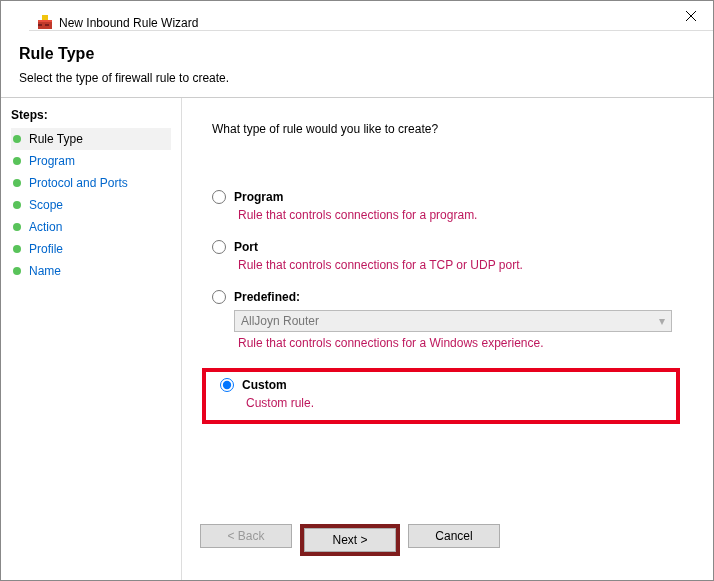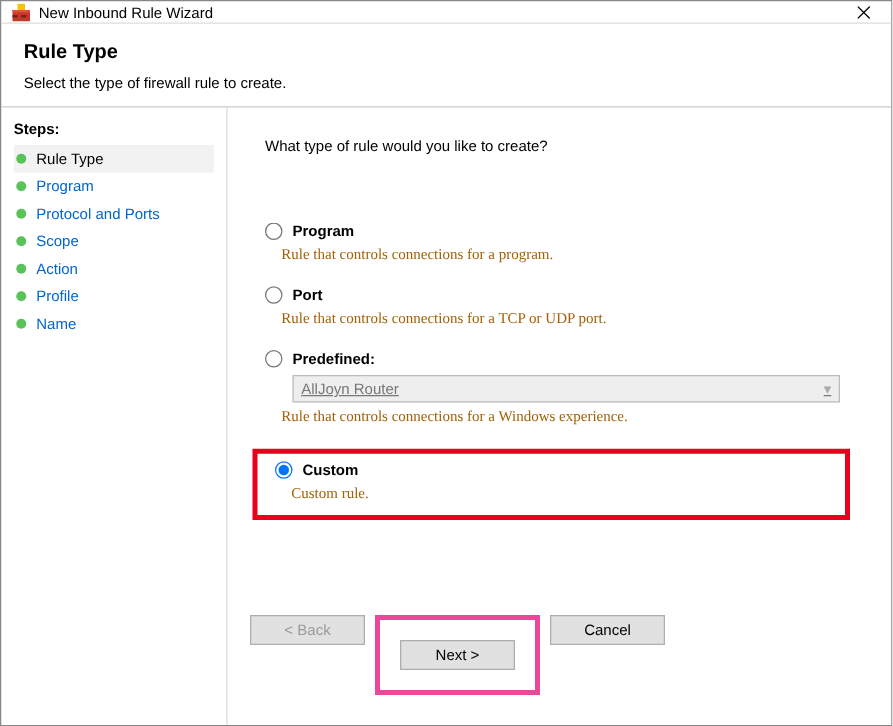--- a/index.html
+++ b/index.html
@@ -1,47 +1,47 @@
 <!DOCTYPE html>
 <html><head>
 <meta charset="utf-8">
 <style>
 * { box-sizing: border-box; margin: 0; padding: 0; font-family: "Segoe UI", Tahoma, sans-serif; font-size: 12px; }
 body { background: #fff; }
 .window { width: 714px; height: 581px; border: 1px solid #888; display: flex; flex-direction: column; background: #fff; }
-.titlebar { height: 18px; display: flex; align-items: center; padding: 0 0 0 8px; border-bottom: 1px solid #ddd; }
+.titlebar { height: 30px; display: flex; align-items: flex-end; padding: 0 0 0 8px; border-bottom: 1px solid #ddd; margin-left: 28px; }
 .titlebar .ticon { width: 16px; height: 16px; margin-right: 6px; }
 .titlebar .ttext { flex: 1; }
 .closebtn { width: 45px; height: 29px; display: flex; align-items: center; justify-content: center; }
 .header { padding: 14px 18px 12px 18px; }
 .header h1 { font-size: 16px; font-weight: bold; color: #000; margin-bottom: 8px; }
 .header .sub { color: #000; }
 .hr { height: 1px; background: #ccc; margin: 0; }
 .body { flex: 1; display: flex; }
 .sidebar { width: 180px; padding: 10px 10px; }
 .sidebar .shead { font-weight: bold; margin-bottom: 6px; }
 .step { display: flex; align-items: center; padding: 4px 2px; color: #0066cc; cursor: default; }
 .step.current { background: #f2f2f2; color: #000; }
 .bullet { width: 8px; height: 8px; border-radius: 50%; background: #59c35a; margin-right: 8px; flex: 0 0 auto; }
 .main { flex: 1; border-left: 1px solid #ddd; padding: 18px 18px 10px 18px; display: flex; flex-direction: column; gap: 32px; }
 .prompt { margin: 6px 12px 22px 12px; }
 .options { margin-left: 4px; }
 .opt { margin-bottom: 18px; padding-left: 8px; }
 .opt .row { display: flex; align-items: center; }
 .opt .lbl { font-weight: bold; margin-left: 2px; }
-.opt .desc { margin-left: 13px; margin-top: 4px; color: #a16207; font-family: Liberation Serif, serif; }
+.opt .desc { margin-left: 26px; margin-top: 4px; color: #be185d; }
 .opt input[type=radio] { width: 14px; height: 14px; margin-right: 6px; }
-.predefsel { margin-left: 22px; margin-top: 6px; width: 438px; height: 22px; background: #eee; border: 1px solid #bbb; color: #777; padding: 2px 6px; display: flex; align-items: center; justify-content: space-between; text-decoration: underline; }
+.predefsel { margin-left: 22px; margin-top: 6px; width: 438px; height: 22px; background: #eee; border: 1px solid #bbb; color: #777; padding: 2px 6px; display: flex; align-items: center; justify-content: space-between; }
 .predefsel .chev { color: #aaa; }
 .highlight-box { border: 4px solid #e8001d; padding: 6px 6px 10px 6px; margin-left: -2px; margin-bottom: 14px; width: 478px; }
 .footer { margin-top: auto; display: flex; justify-content: flex-start; gap: 8px; padding: 8px 6px 14px 0; }
 .btn { width: 92px; height: 24px; border: 1px solid #adadad; background: #e1e1e1; display: flex; align-items: center; justify-content: center; cursor: default; }
 .btn.disabled { color: #9a9a9a; }
 .btn.primary { background: #e1e1e1; }
-.next-hl { border: 4px solid #ec4899; padding: 16px; }
+.next-hl { border: 4px solid #7f1d1d; padding: 0; }
 </style>
 </head>
 <body>
 
 <div class="window">
 
   <div class="titlebar">
     <span class="ticon">
       <svg viewBox="0 0 16 16" width="16" height="16">
           <rect x="1" y="6" width="14" height="9" fill="#c0392b"></rect>

